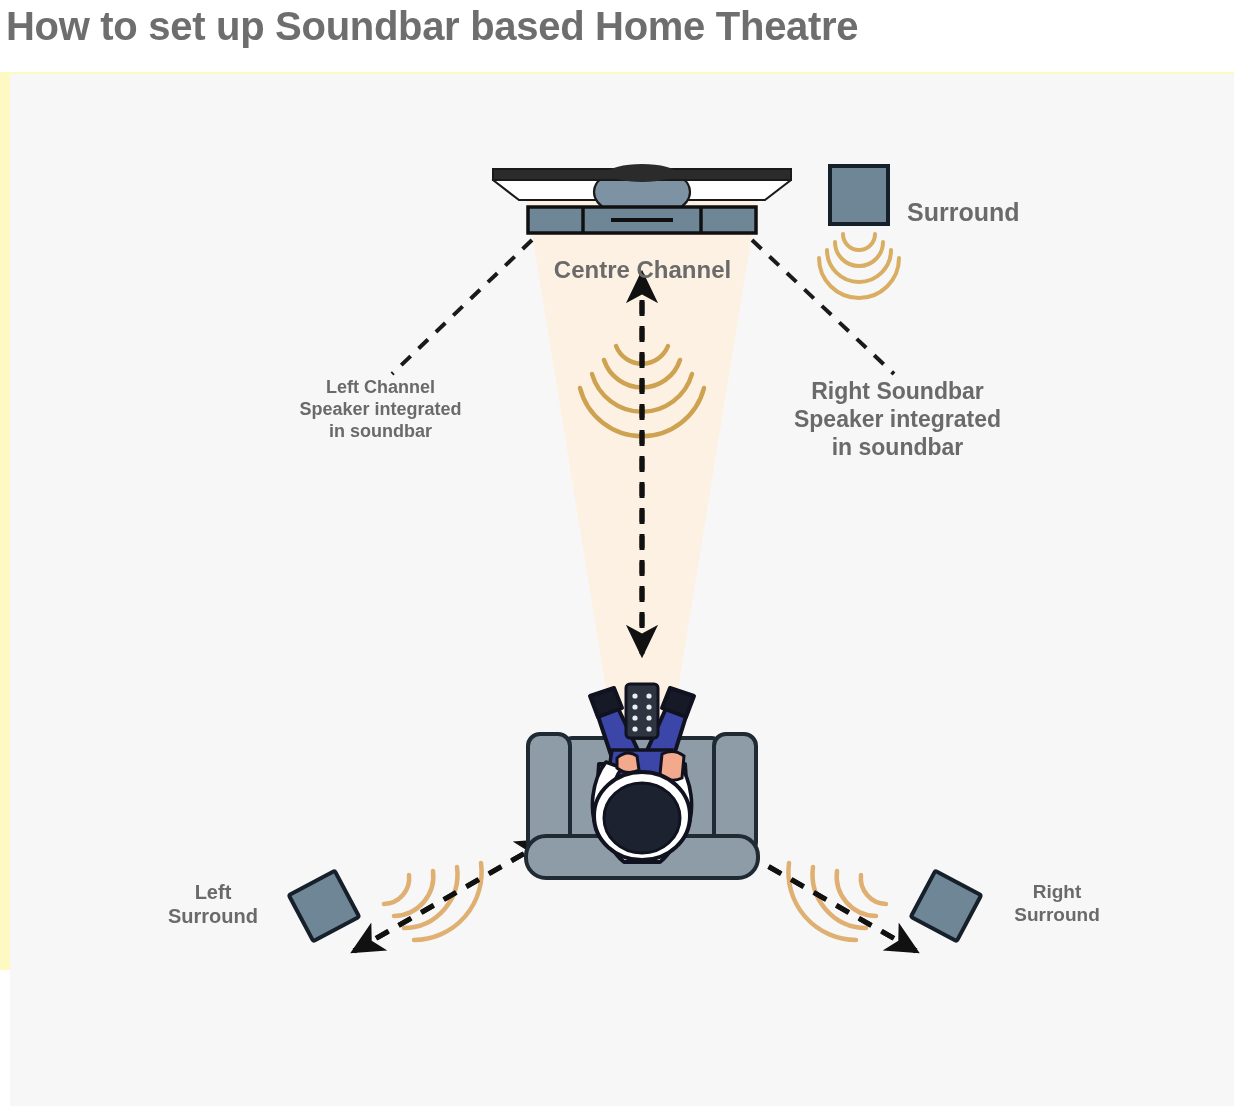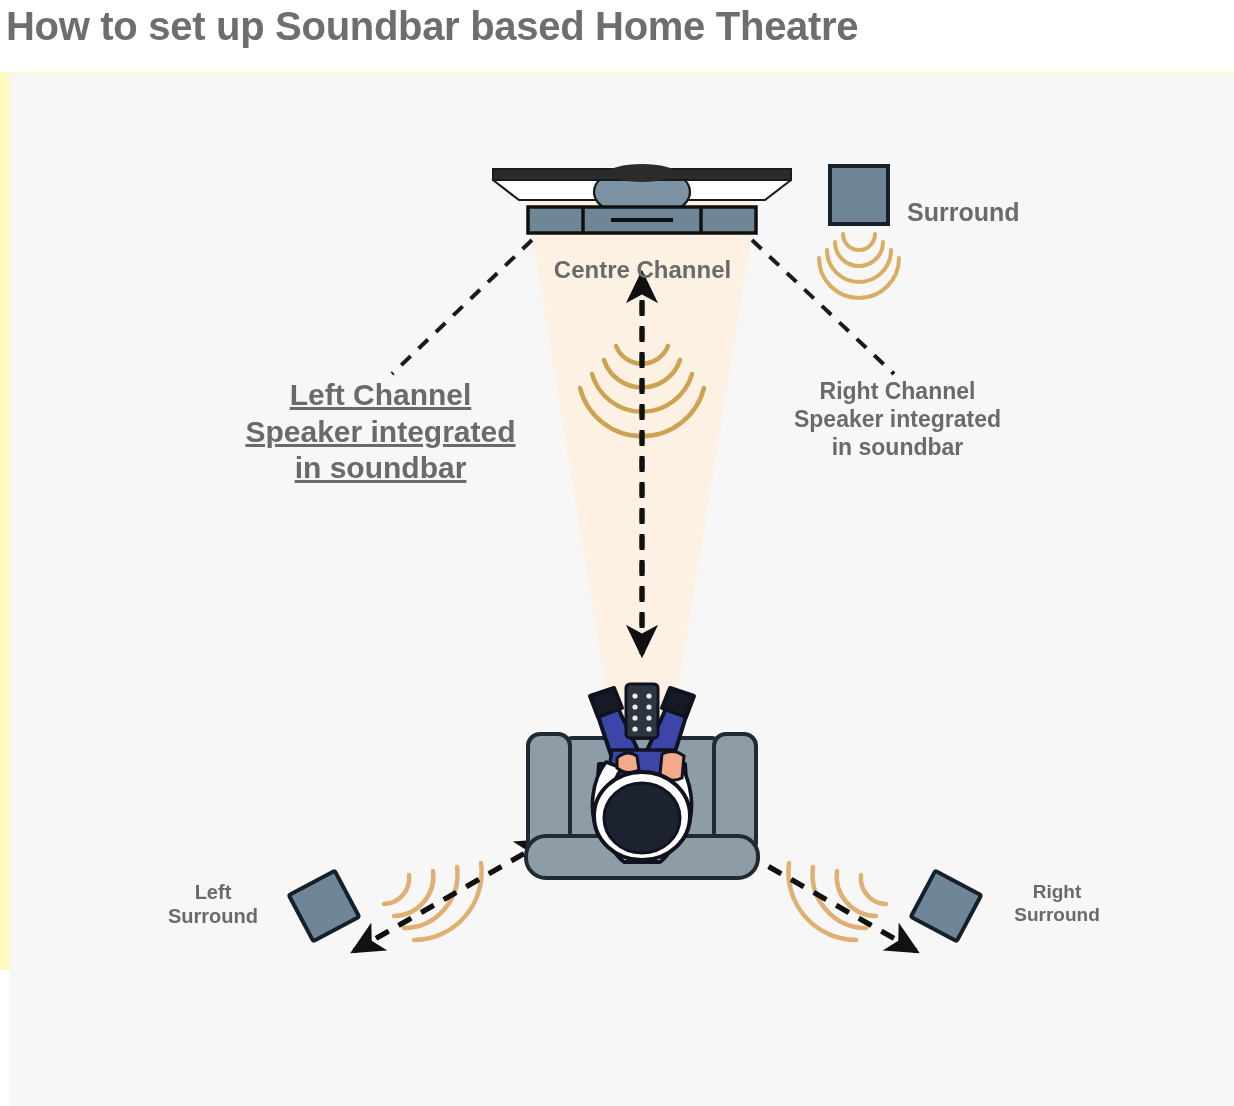--- a/index.html
+++ b/index.html
@@ -171,25 +171,25 @@
 
         <ellipse cx="632" cy="742" rx="48" ry="44" fill="#ffffff" stroke="#10131f" stroke-width="4"></ellipse>
         <ellipse cx="632" cy="744" rx="38" ry="35" fill="#1c2230" stroke="#10131f" stroke-width="3"></ellipse>
       </g>
     </svg>
 
     <div class="lbl l" style="left:897px;top:123px;font-size:25px;">Surround</div>
 
     <div class="lbl c" style="left:480px;top:181px;width:305px;font-size:24px;">Centre Channel</div>
 
-    <div class="lbl c" style="left:218px;top:303px;width:305px;font-size:30px;text-decoration:underline;">Left Channel
+    <div class="lbl c" style="left:218px;top:303px;width:305px;font-size:18px;">Left Channel
 Speaker integrated
 in soundbar</div>
 
-    <div class="lbl c" style="left:735px;top:303px;width:305px;font-size:23px;">Right Channel
+    <div class="lbl c" style="left:735px;top:303px;width:305px;font-size:23px;">Right Soundbar
 Speaker integrated
 in soundbar</div>
 
     <div class="lbl c" style="left:118px;top:806px;width:170px;font-size:20px;">Left
 Surround</div>
 
     <div class="lbl c" style="left:962px;top:806px;width:170px;font-size:19px;">Right
 Surround</div>
 
   </div>

